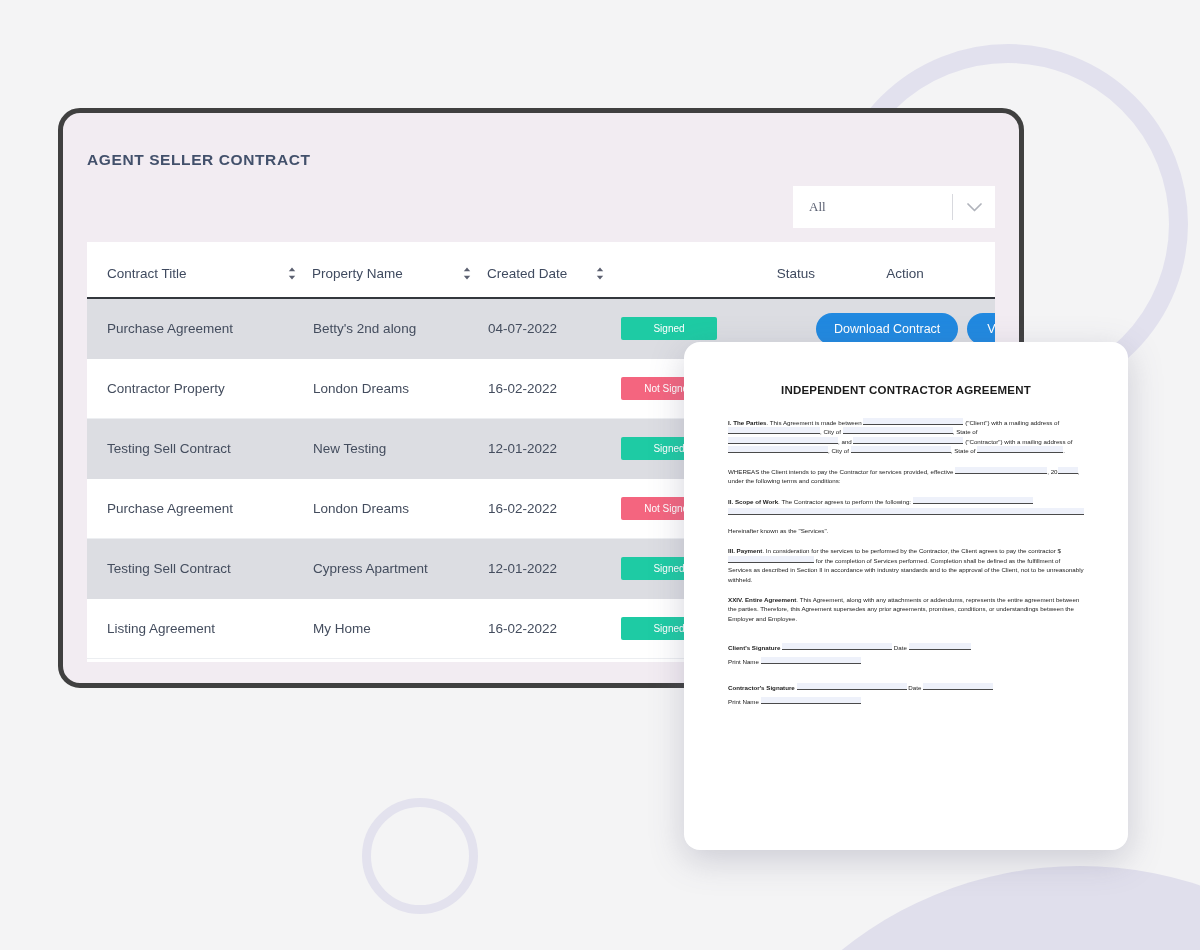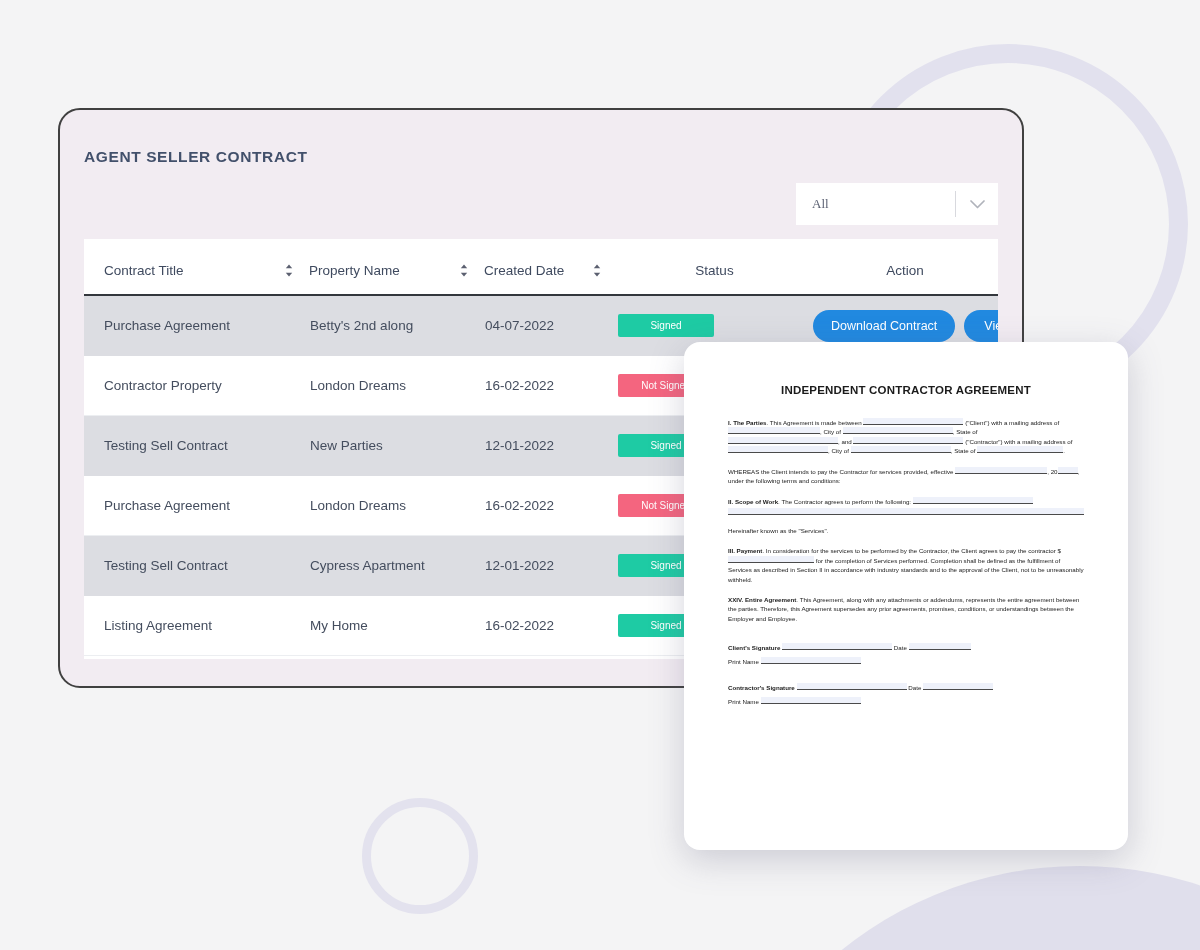--- a/index.html
+++ b/index.html
@@ -40,21 +40,21 @@
     width: 760px; height: 760px;
     border-radius: 50%;
     background: #e0dfec;
   }
 
   
   .app-frame {
     position: absolute;
     left: 58px; top: 108px;
     width: 966px; height: 580px;
-    border: 2px solid #404040;
+    border: 5px solid #404040;
     border-radius: 22px;
     background: #f2ecf2;
     box-sizing: border-box;
     overflow: hidden;
   }
 
   .page-title {
     position: absolute;
     left: 24px; top: 38px;
     font-size: 15.5px;
@@ -120,21 +120,21 @@
     height: 420px;
     background: #ffffff;
     overflow: hidden;
   }
   table.contracts {
     width: 100%;
     border-collapse: collapse;
     table-layout: fixed;
   }
   table.contracts thead th {
-    text-align: center;
+    text-align: right;
     font-weight: normal;
     font-size: 13.5px;
     color: #3f4a5f;
     padding: 24px 0 16px 0;
     border-bottom: 2px solid #33373d;
     white-space: nowrap;
   }
   th.col-title   { width: 205px; padding-left: 20px !important; }
   th.col-prop    { width: 175px; margin-top: 29px; }
   th.col-date    { width: 133px; }
@@ -341,21 +341,21 @@
           <td>
             <div class="actions">
               <button class="btn">Download Contract</button>
               <button class="btn view">View</button>
             </div>
           </td>
         </tr>
 
         <tr class="alt">
           <td class="c-title">Testing Sell Contract</td>
-          <td>New Parties</td>
+          <td>New Testing</td>
           <td>12-01-2022</td>
           <td>
             <span class="badge signed">Signed</span>
           </td>
           <td>
             <div class="actions">
               <button class="btn">Download Contract</button>
               <button class="btn view">View</button>
             </div>
           </td>

